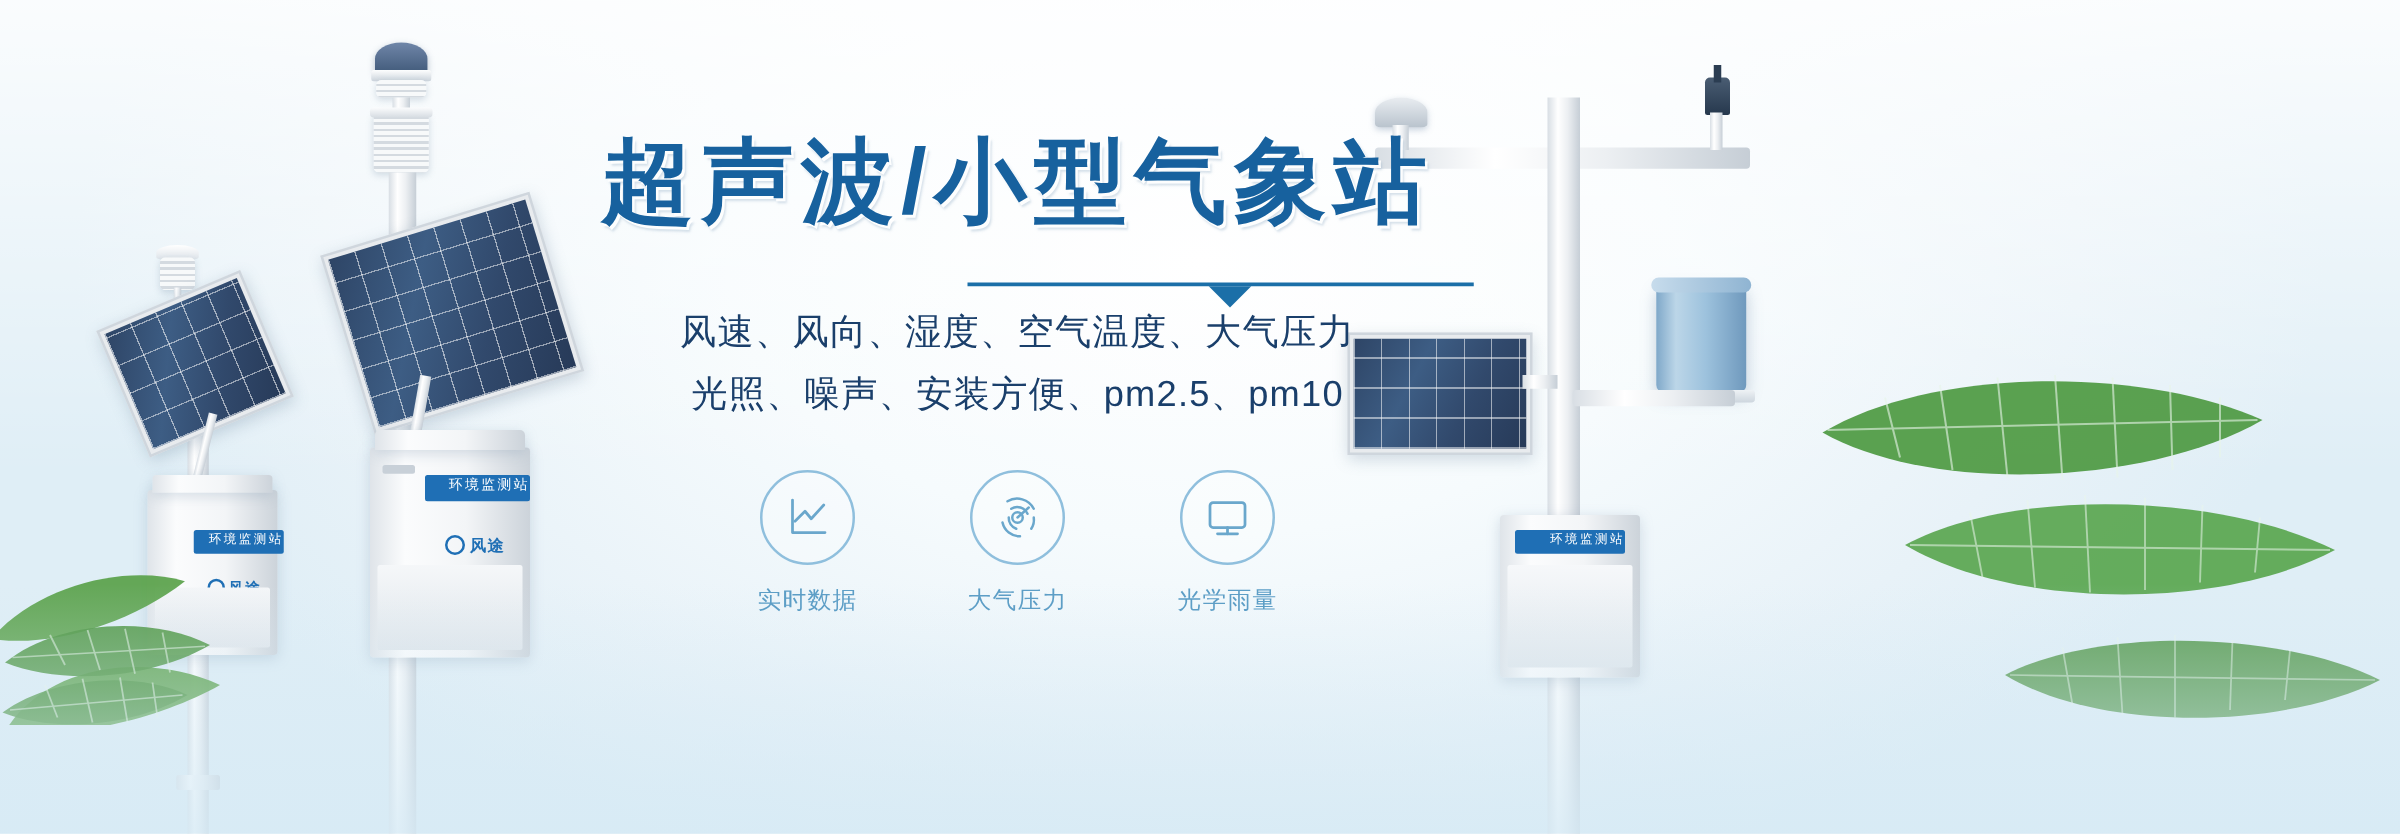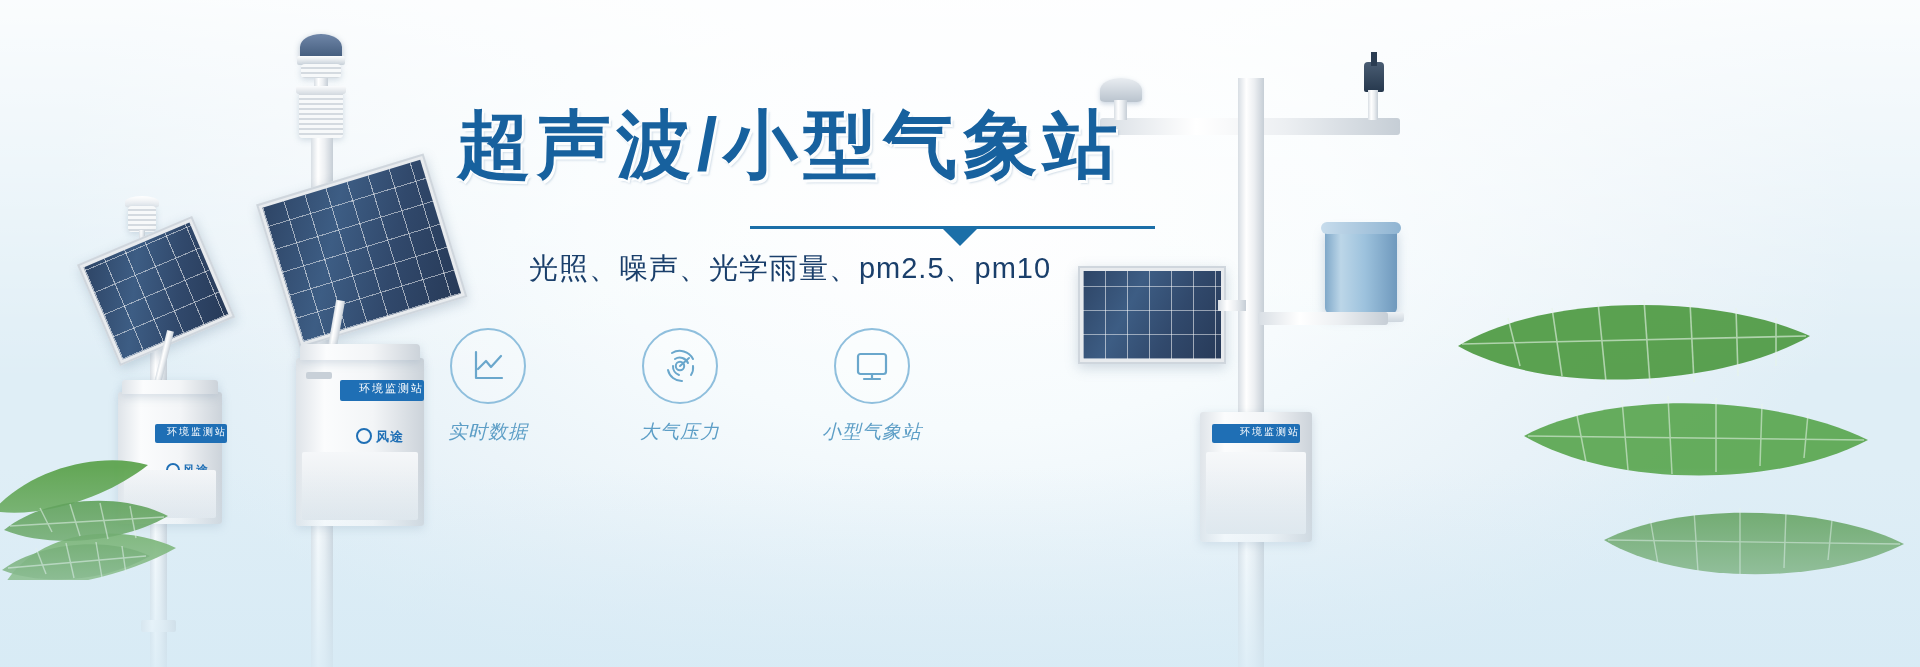--- a/index.html
+++ b/index.html
@@ -23,21 +23,21 @@
     background:linear-gradient(180deg, rgba(255,255,255,.85) 0%, rgba(255,255,255,0) 100%);
     pointer-events:none;
   }
   .ground-wash {
     position:absolute; left:0; bottom:0; width:1920px; height:200px;
     background:linear-gradient(180deg, rgba(223,238,247,0) 0%, rgba(214,234,245,.8) 100%);
     pointer-events:none;
   }
 
   
-  #center { position:absolute; left:430px; top:108px; width:720px; text-align:center; }
+  #center { position:absolute; left:454px; top:108px; width:720px; text-align:center; }
   #title {
     font-size:74px; font-weight:bold; letter-spacing:6px;
     color:#17619e; line-height:1.0;
     text-shadow: 2px 3px 0 rgba(255,255,255,.95), 3px 4px 2px rgba(140,170,195,.35);
     white-space:nowrap;
   }
   #divider-wrap { position:relative; height:34px; margin-top:26px; }
   #divider-line {
     position:absolute; left:320px; top:18px; width:405px; height:3px;
     background:#1b6fa8;
@@ -52,21 +52,21 @@
   .subtitle {
     font-size:29px; color:#1a3f6b; letter-spacing:1px;
     line-height:1.58; white-space:nowrap;
   }
   #sub1 { margin-top:2px; }
   #sub2 { margin-top:4px; }
 
   
   #features {
     margin-top:36px;
-    display:flex; gap:76px;font-style:italic;
+    display:flex; justify-content:center; gap:52px;
   }
   .feature { width:116px; text-align:center; }
   .fcircle {
     width:76px; height:76px; margin:0 auto;
     border:2px solid #8fbfdd; border-radius:50%;
     display:flex; align-items:center; justify-content:center;
     background:rgba(255,255,255,.25);
   }
   .fcircle svg { display:block; }
   .flabel {
@@ -273,21 +273,22 @@
 
   <div id="center">
 
     <div id="title">超声波/小型气象站</div>
 
     <div id="divider-wrap">
       <div id="divider-line"></div>
       <div id="divider-tri"></div>
     </div>
 
-    <div class="subtitle" id="sub2">光照、噪声、光学雨量、pm2.5、pm10</div>
+    <div class="subtitle" id="sub1">风速、风向、湿度、空气温度、大气压力</div>
+    <div class="subtitle" id="sub2">光照、噪声、安装方便、pm2.5、pm10</div>
 
     <div id="features">
 
       <div class="feature">
         <div class="fcircle">
           <svg width="42" height="42" viewBox="0 0 42 42">
             <g fill="none" stroke="#6aa7cc" stroke-width="2.2" stroke-linecap="round" stroke-linejoin="round">
               <path d="M9 7 L 9 33 L 35 33"></path>
               <path d="M11 24 L 19 16 L 24 22 L 34 11"></path>
             </g>
@@ -316,20 +317,20 @@
       <div class="feature">
         <div class="fcircle">
           <svg width="42" height="42" viewBox="0 0 42 42">
             <g fill="none" stroke="#6aa7cc" stroke-width="2.2" stroke-linejoin="round" stroke-linecap="round">
               <rect x="7" y="9" width="28" height="20" rx="2.5"></rect>
               <path d="M21 29 L 21 34"></path>
               <path d="M13 34 L 29 34"></path>
             </g>
           </svg>
         </div>
-        <div class="flabel">小型气象站</div>
+        <div class="flabel">光学雨量</div>
       </div>
 
 
     </div>
   </div>
 
 </div>
 
 </body></html>

